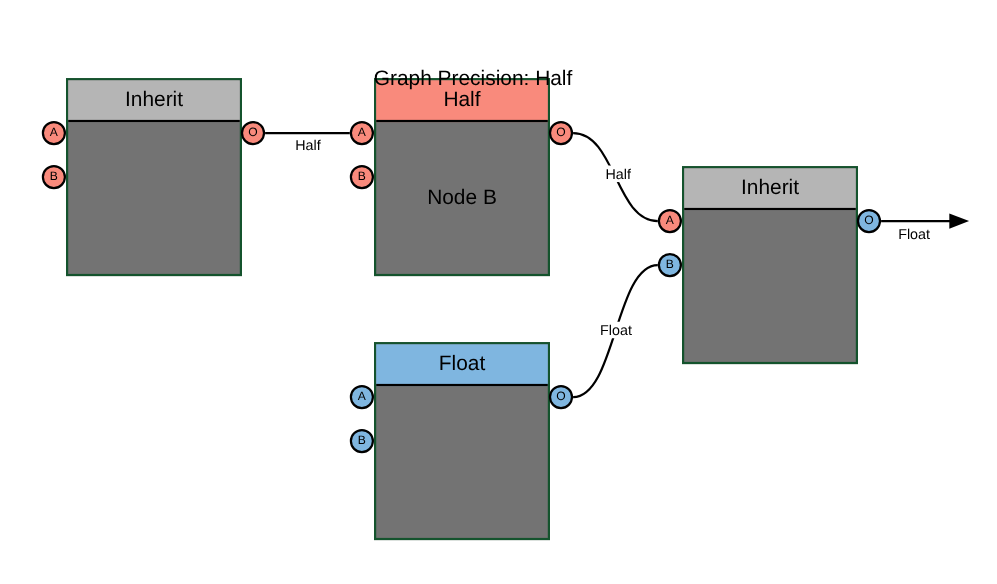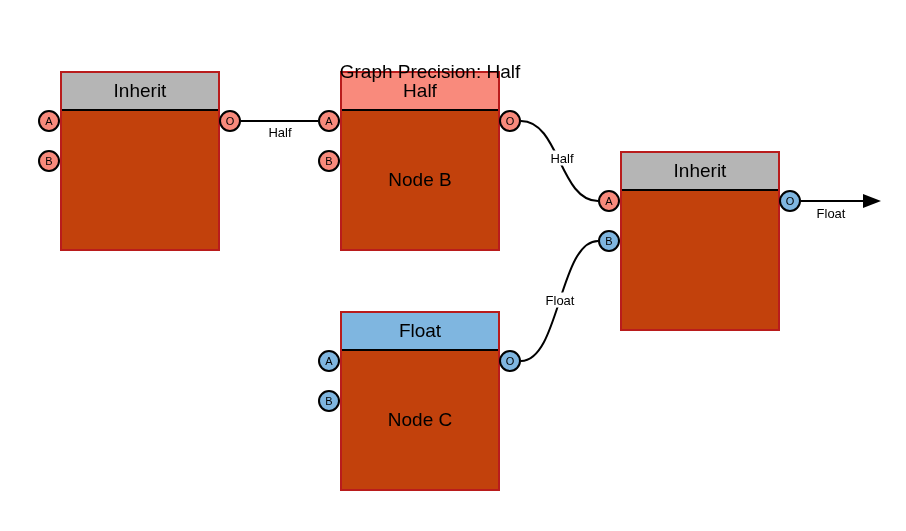--- a/index.html
+++ b/index.html
@@ -23,22 +23,22 @@
     margin-top: 32px;
   }
   #edge-layer {
     position: absolute;
     left: 0; top: 0;
     z-index: 1;
     pointer-events: none;
   }
   .node {
     position: absolute;
-    background: #c2410c;
-    border: 2px solid #b91c1c;
+    background: #737373;
+    border: 2px solid #14532d;
     box-sizing: border-box;
     z-index: 0;
   }
   .node-header {
     height: 36px;
     border-bottom: 2px solid #000;
     display: flex;
     align-items: center;
     justify-content: center;
     font-size: 19px;
@@ -97,21 +97,20 @@
     <div class="port" style="left: 219px; top: 110px; background: rgb(249, 138, 124);">O</div>
     <div class="node" style="left: 340px; top: 71px; width: 160px; height: 180px;">
       <div class="node-header" style="background: rgb(249, 138, 124);">Half</div>
       <div class="node-body">Node B</div>
     </div>
     <div class="port" style="left: 318px; top: 110px; background: rgb(249, 138, 124);">A</div>
     <div class="port" style="left: 318px; top: 150px; background: rgb(249, 138, 124);">B</div>
     <div class="port" style="left: 499px; top: 110px; background: rgb(249, 138, 124);">O</div>
     <div class="node" style="left: 340px; top: 311px; width: 160px; height: 180px;">
       <div class="node-header" style="background: rgb(127, 182, 224);">Float</div>
-      <div class="node-body">Node C</div>
     </div>
     <div class="port" style="left: 318px; top: 350px; background: rgb(127, 182, 224);">A</div>
     <div class="port" style="left: 318px; top: 390px; background: rgb(127, 182, 224);">B</div>
     <div class="port" style="left: 499px; top: 350px; background: rgb(127, 182, 224);">O</div>
     <div class="node" style="left: 620px; top: 151px; width: 160px; height: 180px;">
       <div class="node-header" style="background: rgb(181, 181, 181);">Inherit</div>
     </div>
     <div class="port" style="left: 598px; top: 190px; background: rgb(249, 138, 124);">A</div>
     <div class="port" style="left: 598px; top: 230px; background: rgb(127, 182, 224);">B</div>
     <div class="port" style="left: 779px; top: 190px; background: rgb(127, 182, 224);">O</div>

